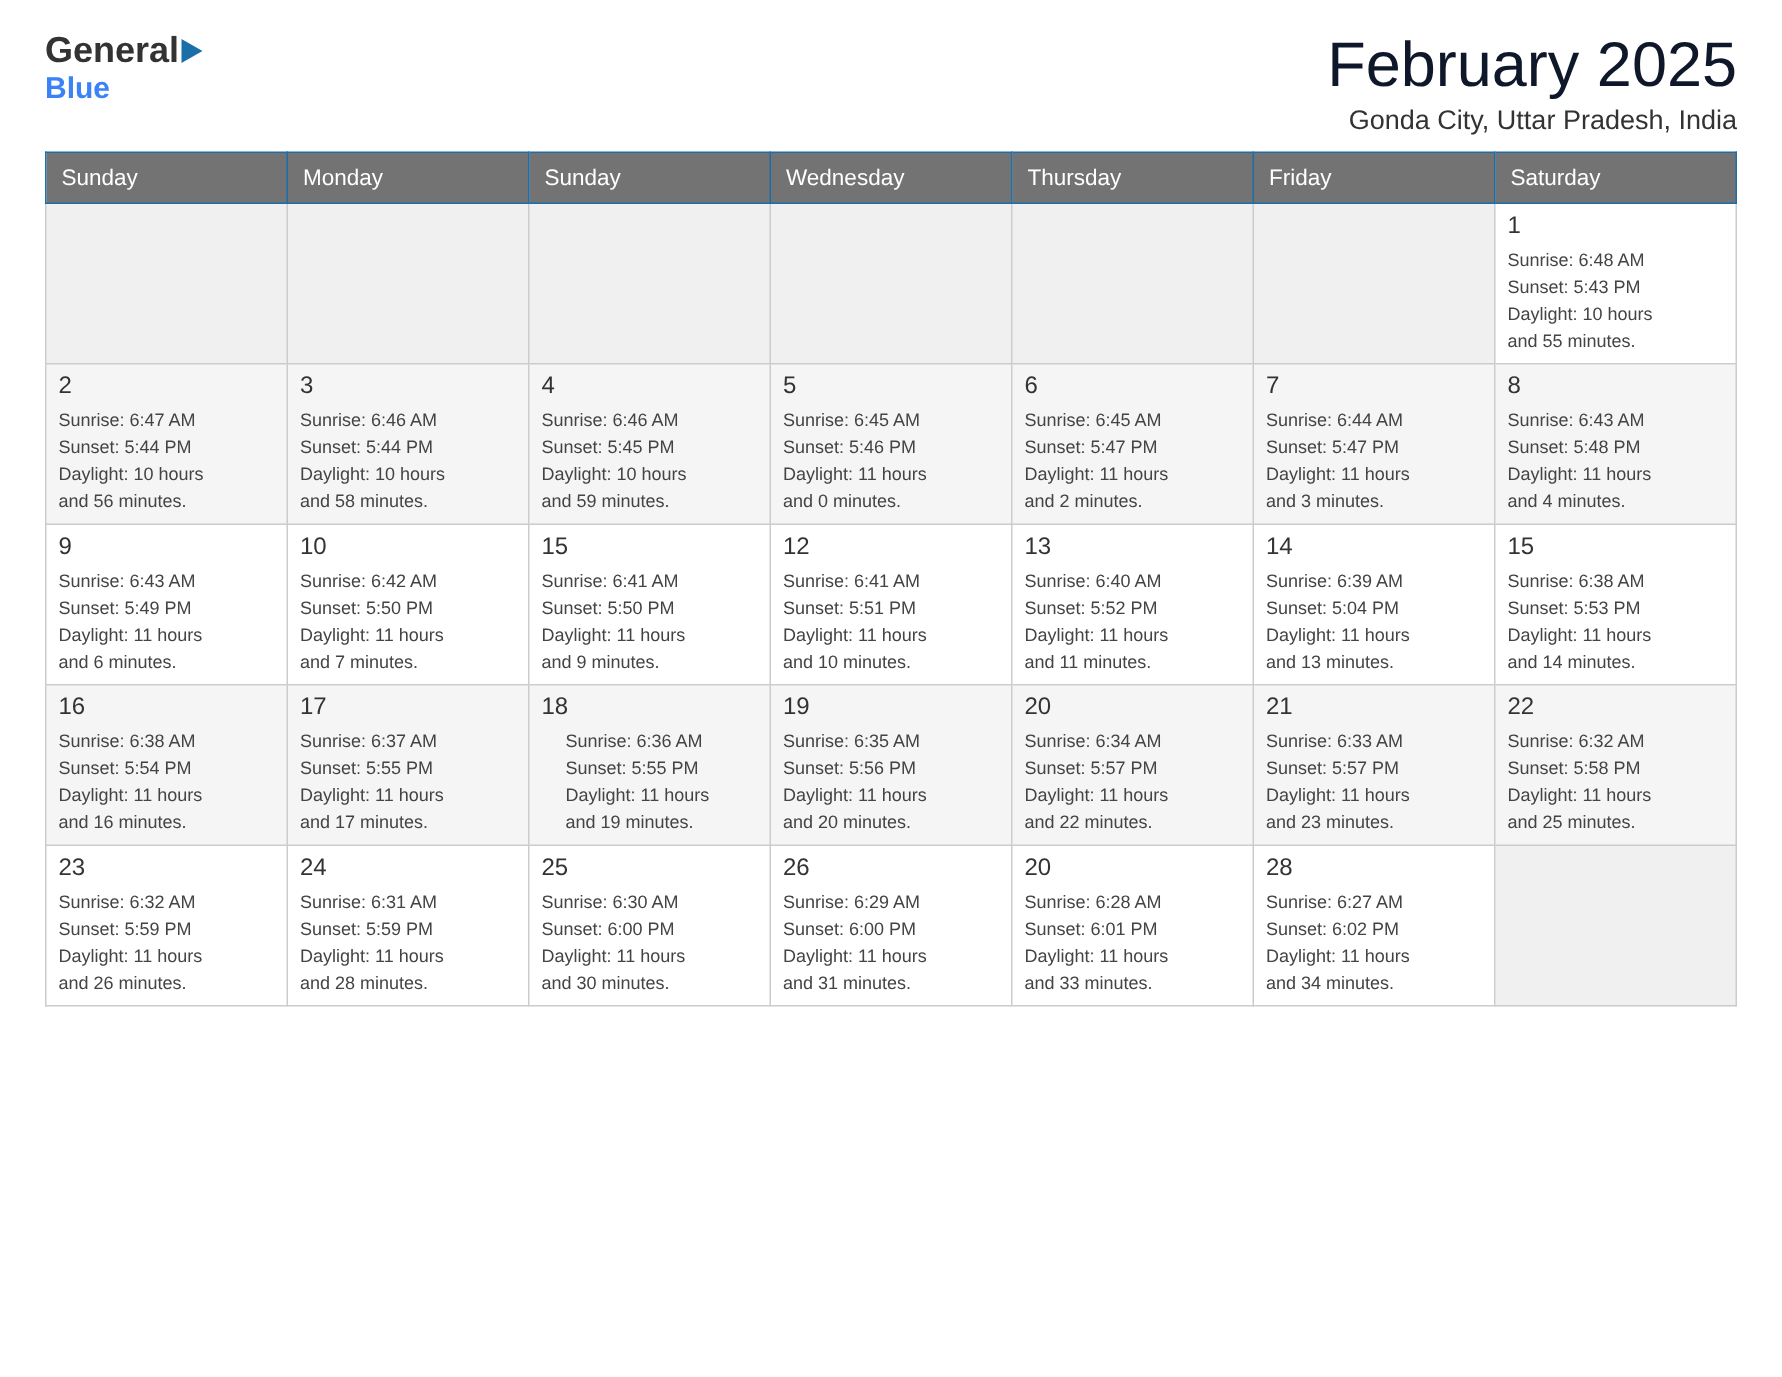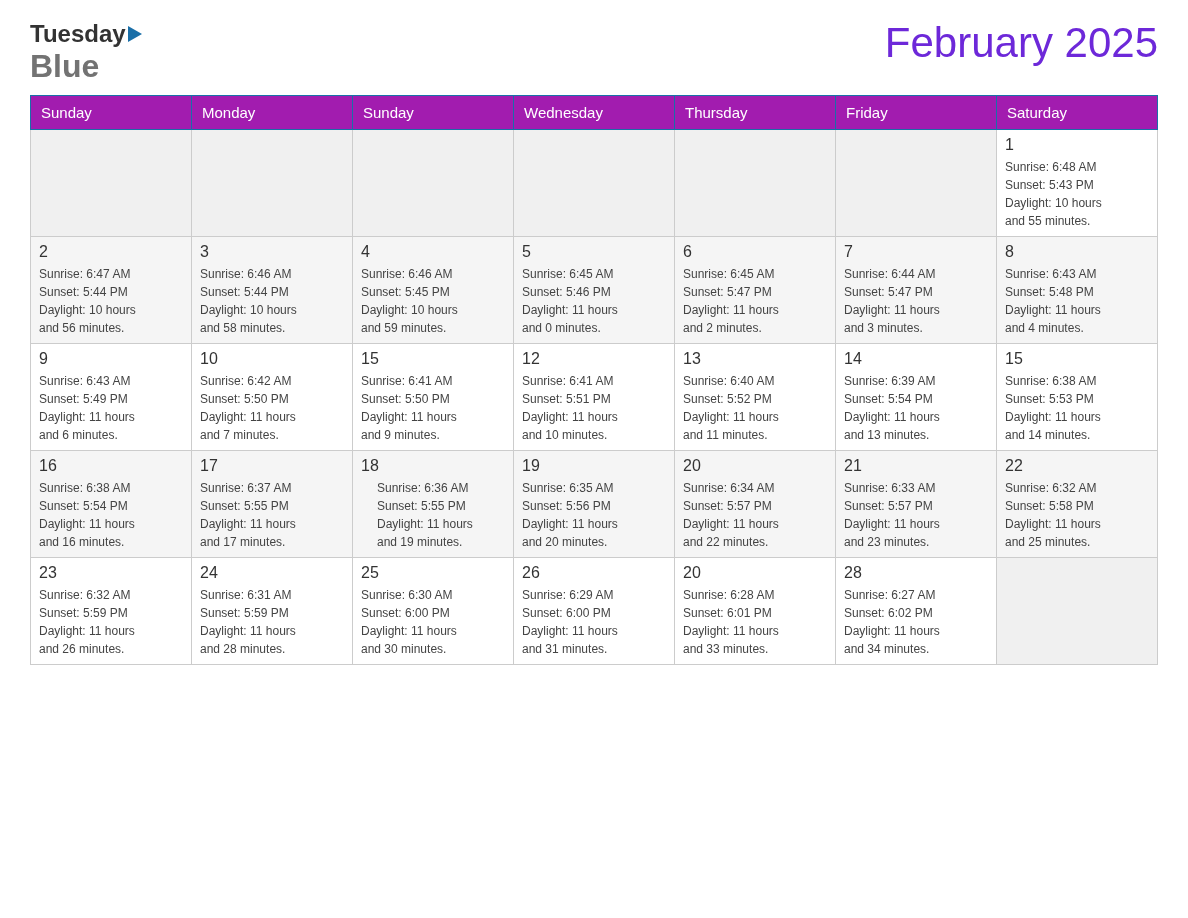--- a/index.html
+++ b/index.html
@@ -19,35 +19,35 @@
       display: flex;
       flex-direction: column;
       align-items: flex-start;
     }
     .title-block {
       text-align: right;
     }
     .month-title {
       font-size: 42px;
       font-weight: normal;
-      color: #6d28d9;
+      color: #0f172a;
       line-height: 1.1;
     }
     .location {
       font-size: 18px;
       color: #333;
       margin-top: 4px;
     }
     .calendar {
       width: 100%;
       border-collapse: collapse;
       margin-top: 10px;
     }
     .calendar th {
-      background-color: #a21caf;
+      background-color: #737373;
       color: #fff;
       text-align: left;
       padding: 8px 10px;
       font-size: 15px;
       font-weight: normal;
       border: 1px solid #1a6fa8;
     }
     .calendar td {
       vertical-align: top;
       border: 1px solid #ccc;
@@ -85,40 +85,41 @@
     .logo-arrow {
       width: 0;
       height: 0;
       border-top: 8px solid transparent;
       border-bottom: 8px solid transparent;
       border-left: 14px solid #1a6fa8;
       display: inline-block;
       margin-left: 2px;
     }
     .logo-text-blue {
-      font-size: 32px;
+      font-size: 20px;
       font-weight: bold;
-      color: #737373;
+      color: #3b82f6;
     }
   </style>
 </head>
 <body>
 
 <div class="header">
   <div class="logo">
     <div class="logo-row">
-      <span class="logo-text-general">Tuesday</span>
+      <span class="logo-text-general">General</span>
       <span class="logo-arrow"></span>
     </div>
     <div>
       <span class="logo-text-blue">Blue</span>
     </div>
   </div>
   <div class="title-block">
     <div class="month-title">February 2025</div>
+    <div class="location">Gonda City, Uttar Pradesh, India</div>
   </div>
 </div>
 
 <table class="calendar">
   <thead>
     <tr>
     <th>Sunday</th>
         <th>Monday</th>
         <th>Sunday</th>
         <th>Wednesday</th>
@@ -226,21 +227,21 @@
         <td>
           <div class="day-number">13</div>
           <div class="day-info" style="white-space: pre-line;">Sunrise: 6:40 AM
 Sunset: 5:52 PM
 Daylight: 11 hours
 and 11 minutes.</div>
         </td>
         <td>
           <div class="day-number">14</div>
           <div class="day-info" style="white-space: pre-line;">Sunrise: 6:39 AM
-Sunset: 5:54 PM
+Sunset: 5:04 PM
 Daylight: 11 hours
 and 13 minutes.</div>
         </td>
         <td>
           <div class="day-number">15</div>
           <div class="day-info" style="white-space: pre-line;">Sunrise: 6:38 AM
 Sunset: 5:53 PM
 Daylight: 11 hours
 and 14 minutes.</div>
         </td>

